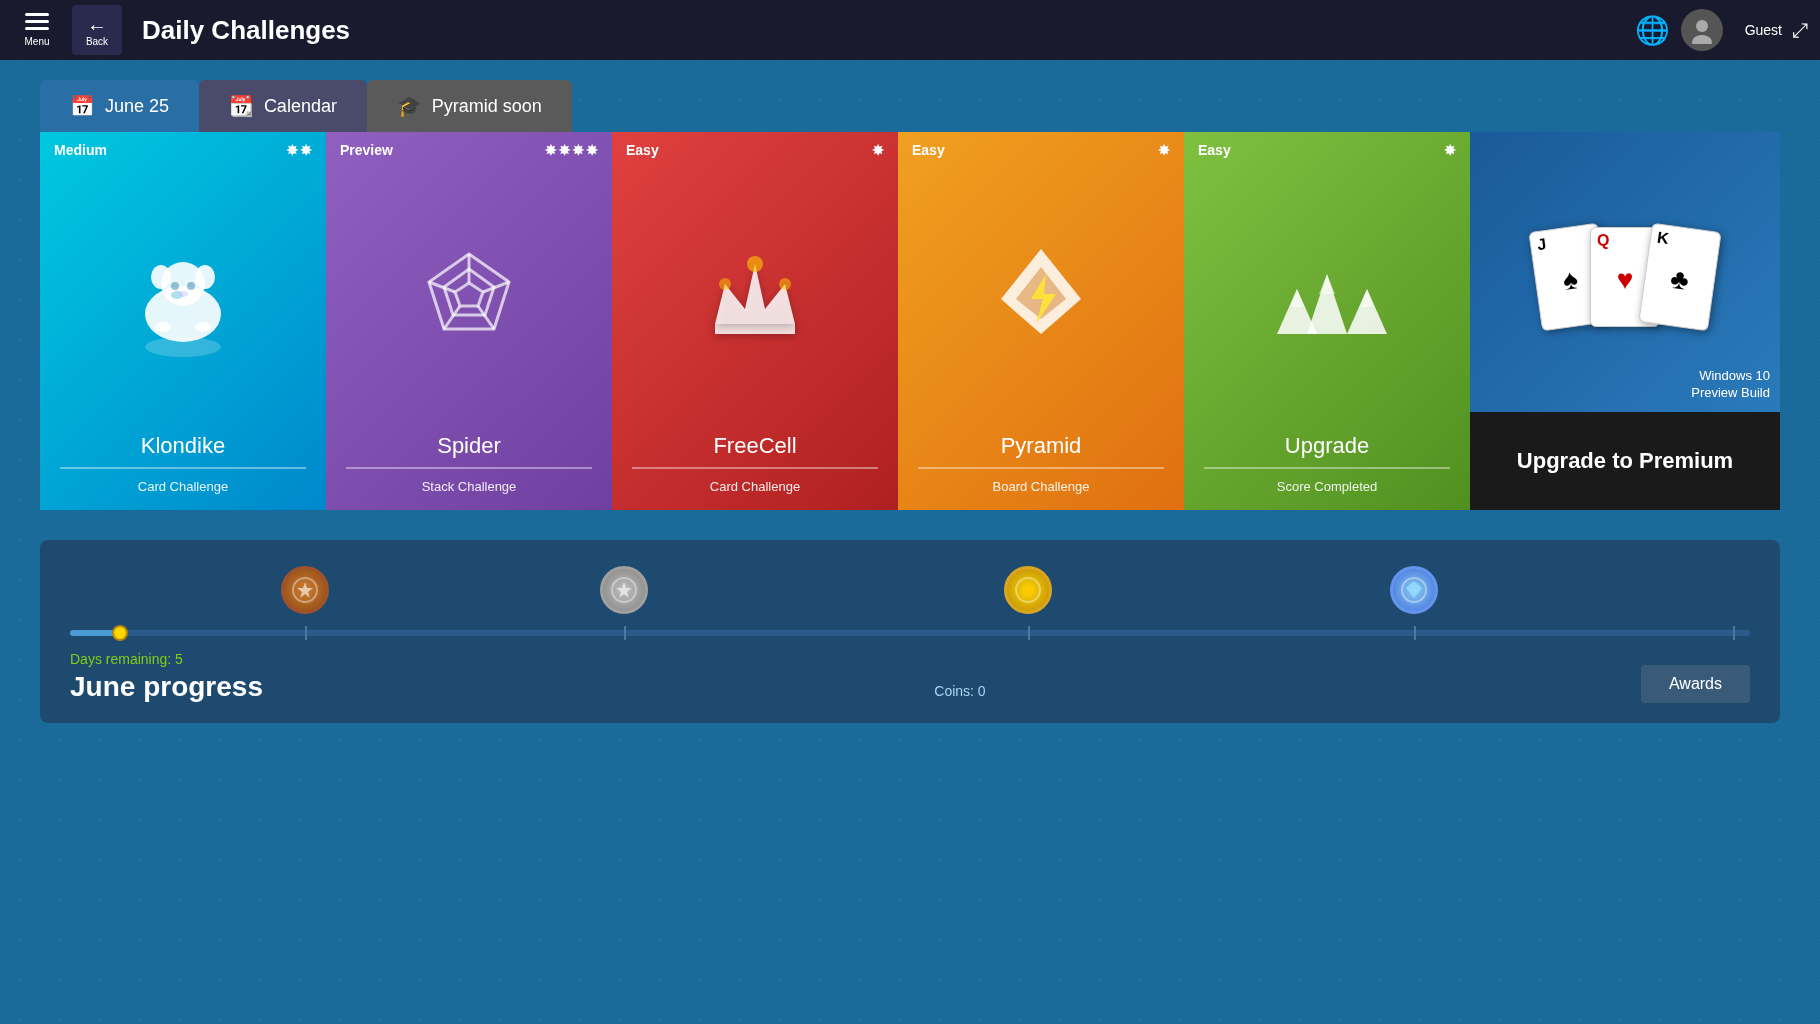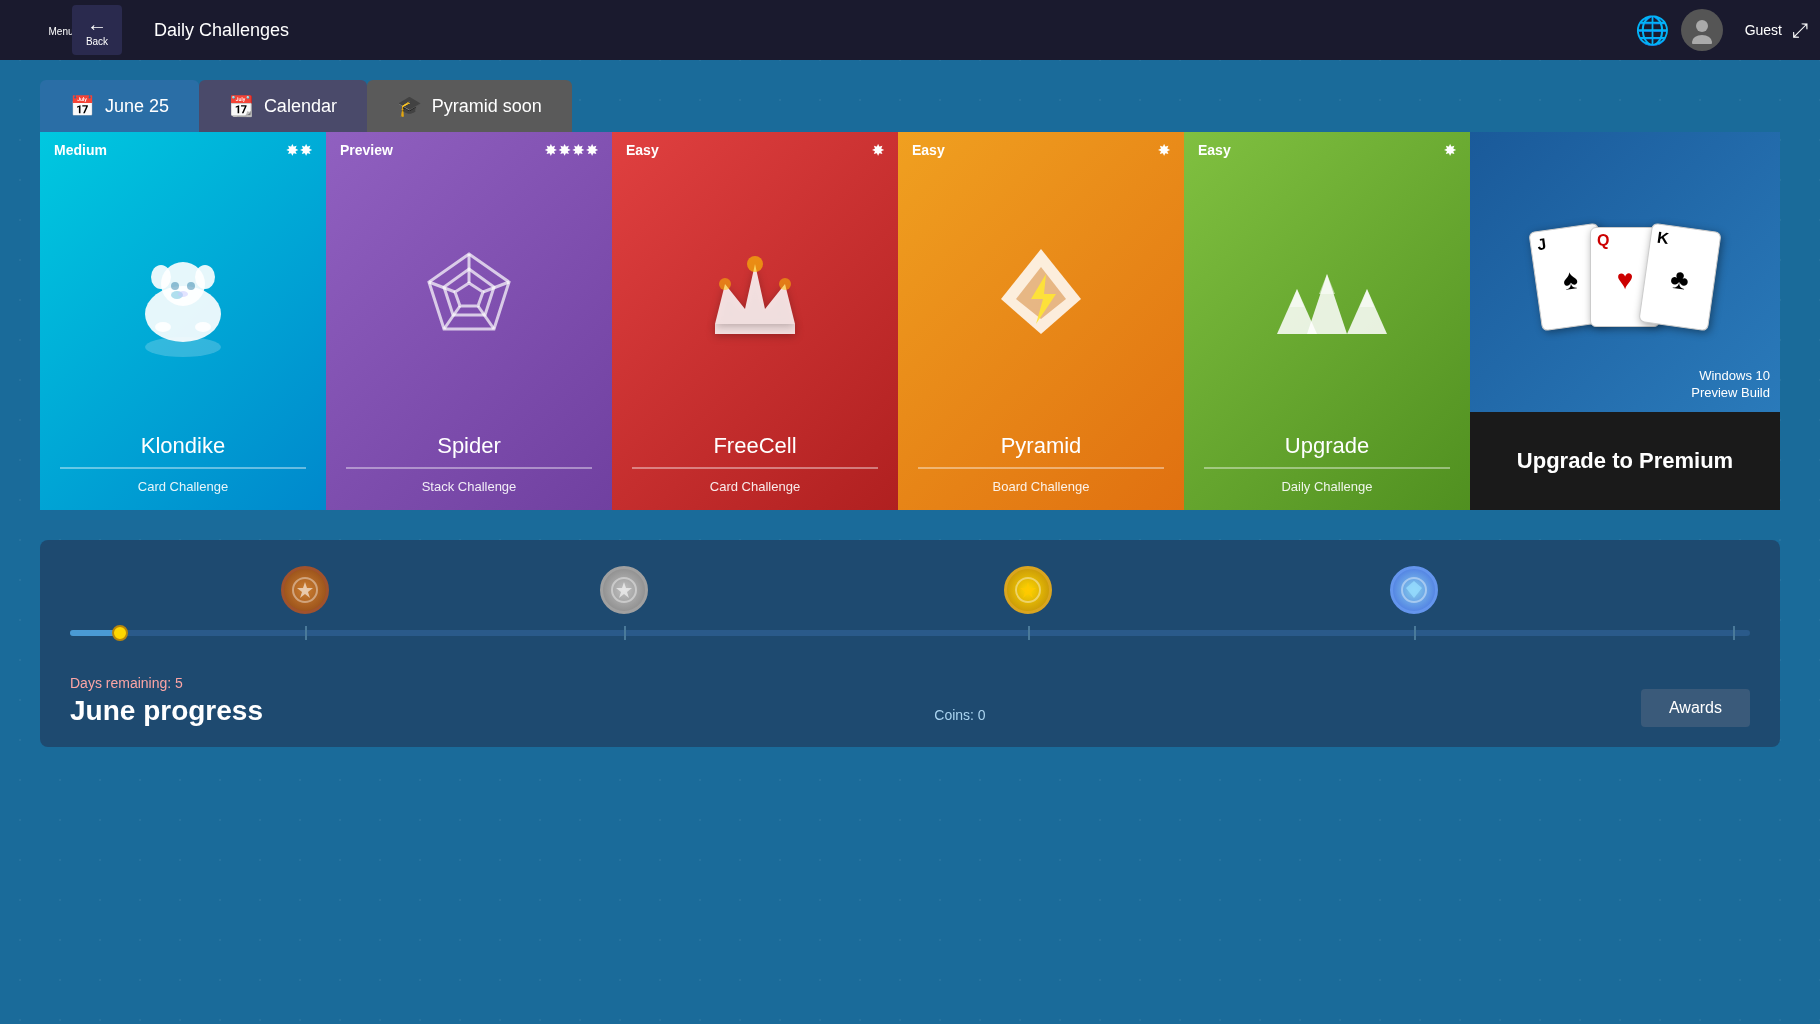--- a/index.html
+++ b/index.html
@@ -18,27 +18,27 @@
     .topbar {
       display: flex;
       align-items: center;
       background: #1a1a2e;
       height: 60px;
       padding: 0 12px;
       gap: 10px;
     }
     .topbar-menu {
       display: flex;
-      flex-direction: row;
+      flex-direction: column;
       align-items: center;
       justify-content: center;
       width: 50px;
       height: 50px;
       cursor: pointer;
-      gap: 16px;
+      gap: 4px;
     }
     .hamburger-line {
       width: 24px;
       height: 3px;
       background: white;
       border-radius: 2px;
     }
     .topbar-menu-label {
       font-size: 10px;
       color: white;
@@ -57,24 +57,24 @@
     }
     .topbar-back-arrow {
       font-size: 20px;
       color: white;
     }
     .topbar-back-label {
       font-size: 10px;
       color: white;
     }
     .topbar-title {
-      font-size: 18px;
-      font-weight: 400;
-      color: white;
-      margin-left: 22px;
+      font-size: 26px;
+      font-weight: 700;
+      color: white;
+      margin-left: 10px;
       flex: 1;
     }
     .topbar-right {
       display: flex;
       align-items: center;
       gap: 10px;
     }
     .globe-icon {
       font-size: 28px;
       cursor: pointer;
@@ -327,22 +327,21 @@
       align-items: flex-end;
       justify-content: space-between;
     }
     .progress-left {
       display: flex;
       flex-direction: column;
       gap: 4px;
     }
     .days-remaining {
       font-size: 14px;
-      color: #fca5a5;
-      margin-top: 24px;
+      color: #84cc16;
     }
     .month-progress-label {
       font-size: 28px;
       font-weight: 700;
       color: white;
     }
     .coins-label {
       font-size: 14px;
       color: #aad4f0;
       margin-left: 16px;
@@ -575,21 +574,21 @@
             <polygon points="70,95 40,95 60,35 80,95" class="mountain-shape"></polygon>
             <polygon points="110,95 80,95 100,50 120,95" class="mountain-shape"></polygon>
 
             <polygon points="30,50 23,68 37,68" fill="white" opacity="0.5"></polygon>
             <polygon points="60,35 52,55 68,55" fill="white" opacity="0.5"></polygon>
             <polygon points="100,50 93,68 107,68" fill="white" opacity="0.5"></polygon>
           </svg>
         </div>
         <div class="card-name">Upgrade</div>
         <div class="card-divider"></div>
-        <div class="card-challenge">Daily Challenge</div>
+        <div class="card-challenge">Score Completed</div>
       </div>
 
     </div>
 
     <div class="premium-panel">
       <div class="premium-cards-img">
 
         <div style="display:flex; gap:0; position:relative; margin-top:10px;">
           <div class="play-card" style="transform:rotate(-8deg);">
             <div class="play-card-label black" style="font-size:16px;">J</div>

